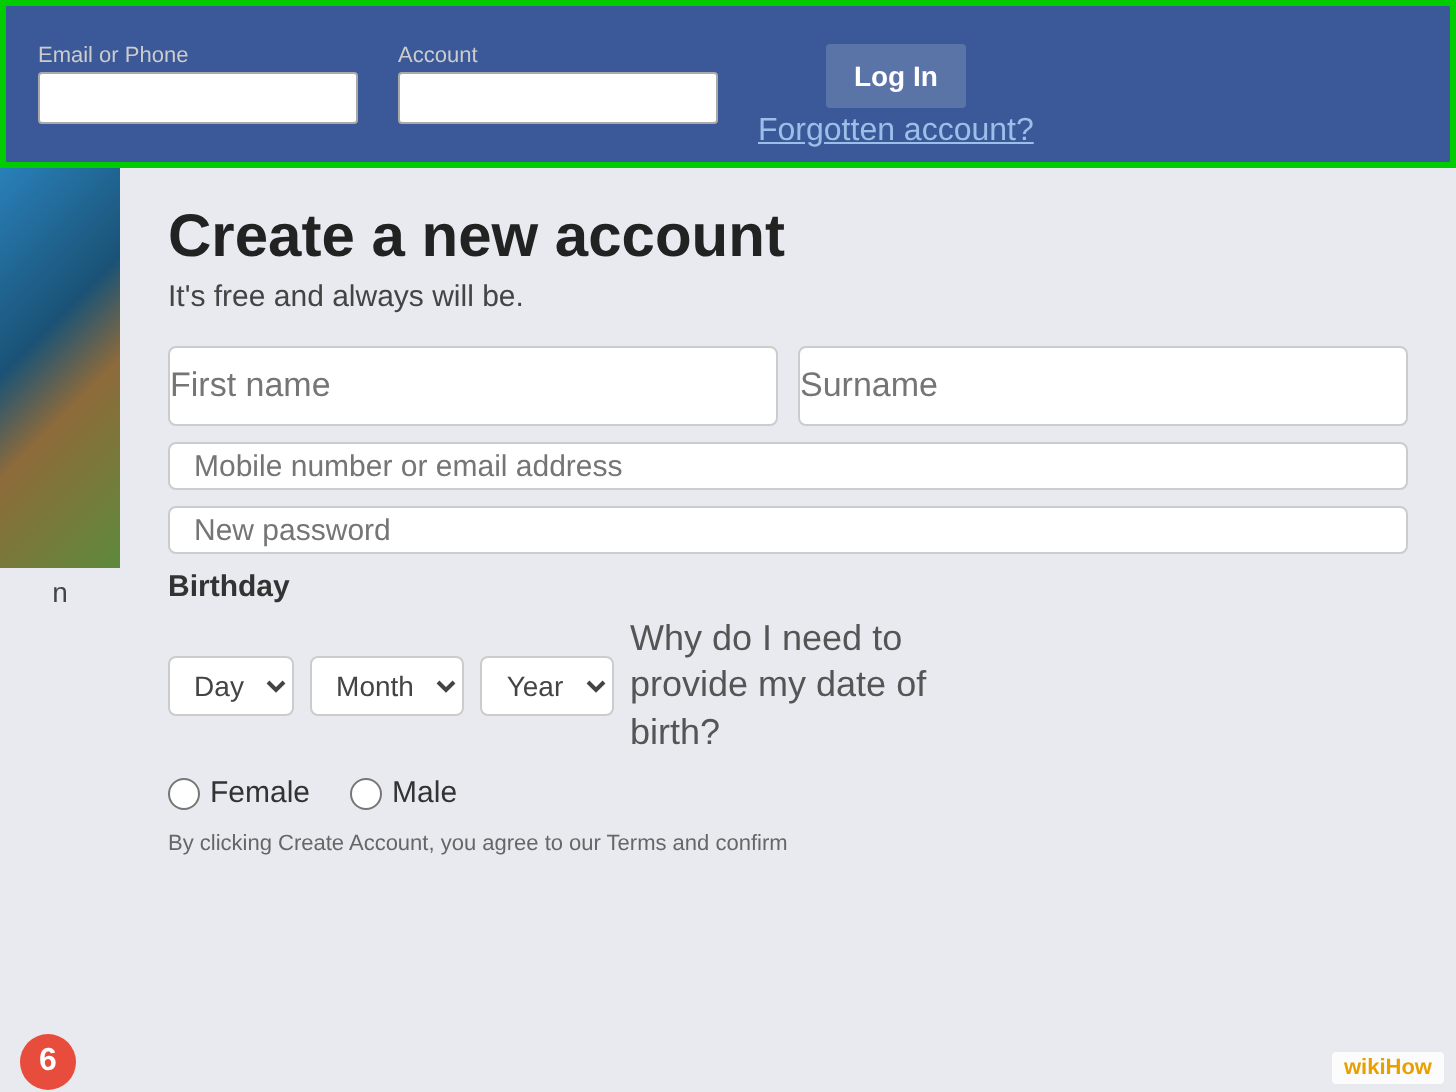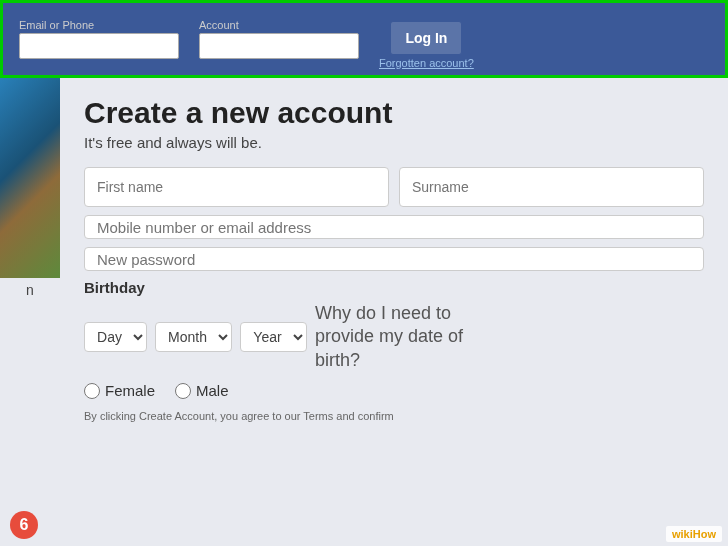--- a/index.html
+++ b/index.html
@@ -51,21 +51,21 @@
       border-radius: 3px;
       padding: 8px 14px;
       font-size: 14px;
       font-weight: bold;
       cursor: pointer;
       margin-top: 12px;
     }
 
     .forgotten-account {
       color: #9ac0ea;
-      font-size: 11px;
+      font-size: 16px;
       text-align: center;
       margin-top: 2px;
       text-decoration: underline;
       cursor: pointer;
     }
 
     .nav-right {
       display: flex;
       flex-direction: column;
       align-items: center;
@@ -142,22 +142,22 @@
       display: flex;
       gap: 10px;
       margin-bottom: 8px;
     }
 
     .form-input {
       background: white;
       border: 1px solid #ccc;
       border-radius: 4px;
       height: 40px;
-      padding: 0 12px;
-      font-size: 14px;
+      padding: 0 0;
+      font-size: 17px;
       color: #aaa;
       width: 100%;
     }
 
     .form-input-full {
       background: white;
       border: 1px solid #ccc;
       border-radius: 4px;
       height: 24px;
       padding: 0 12px;

